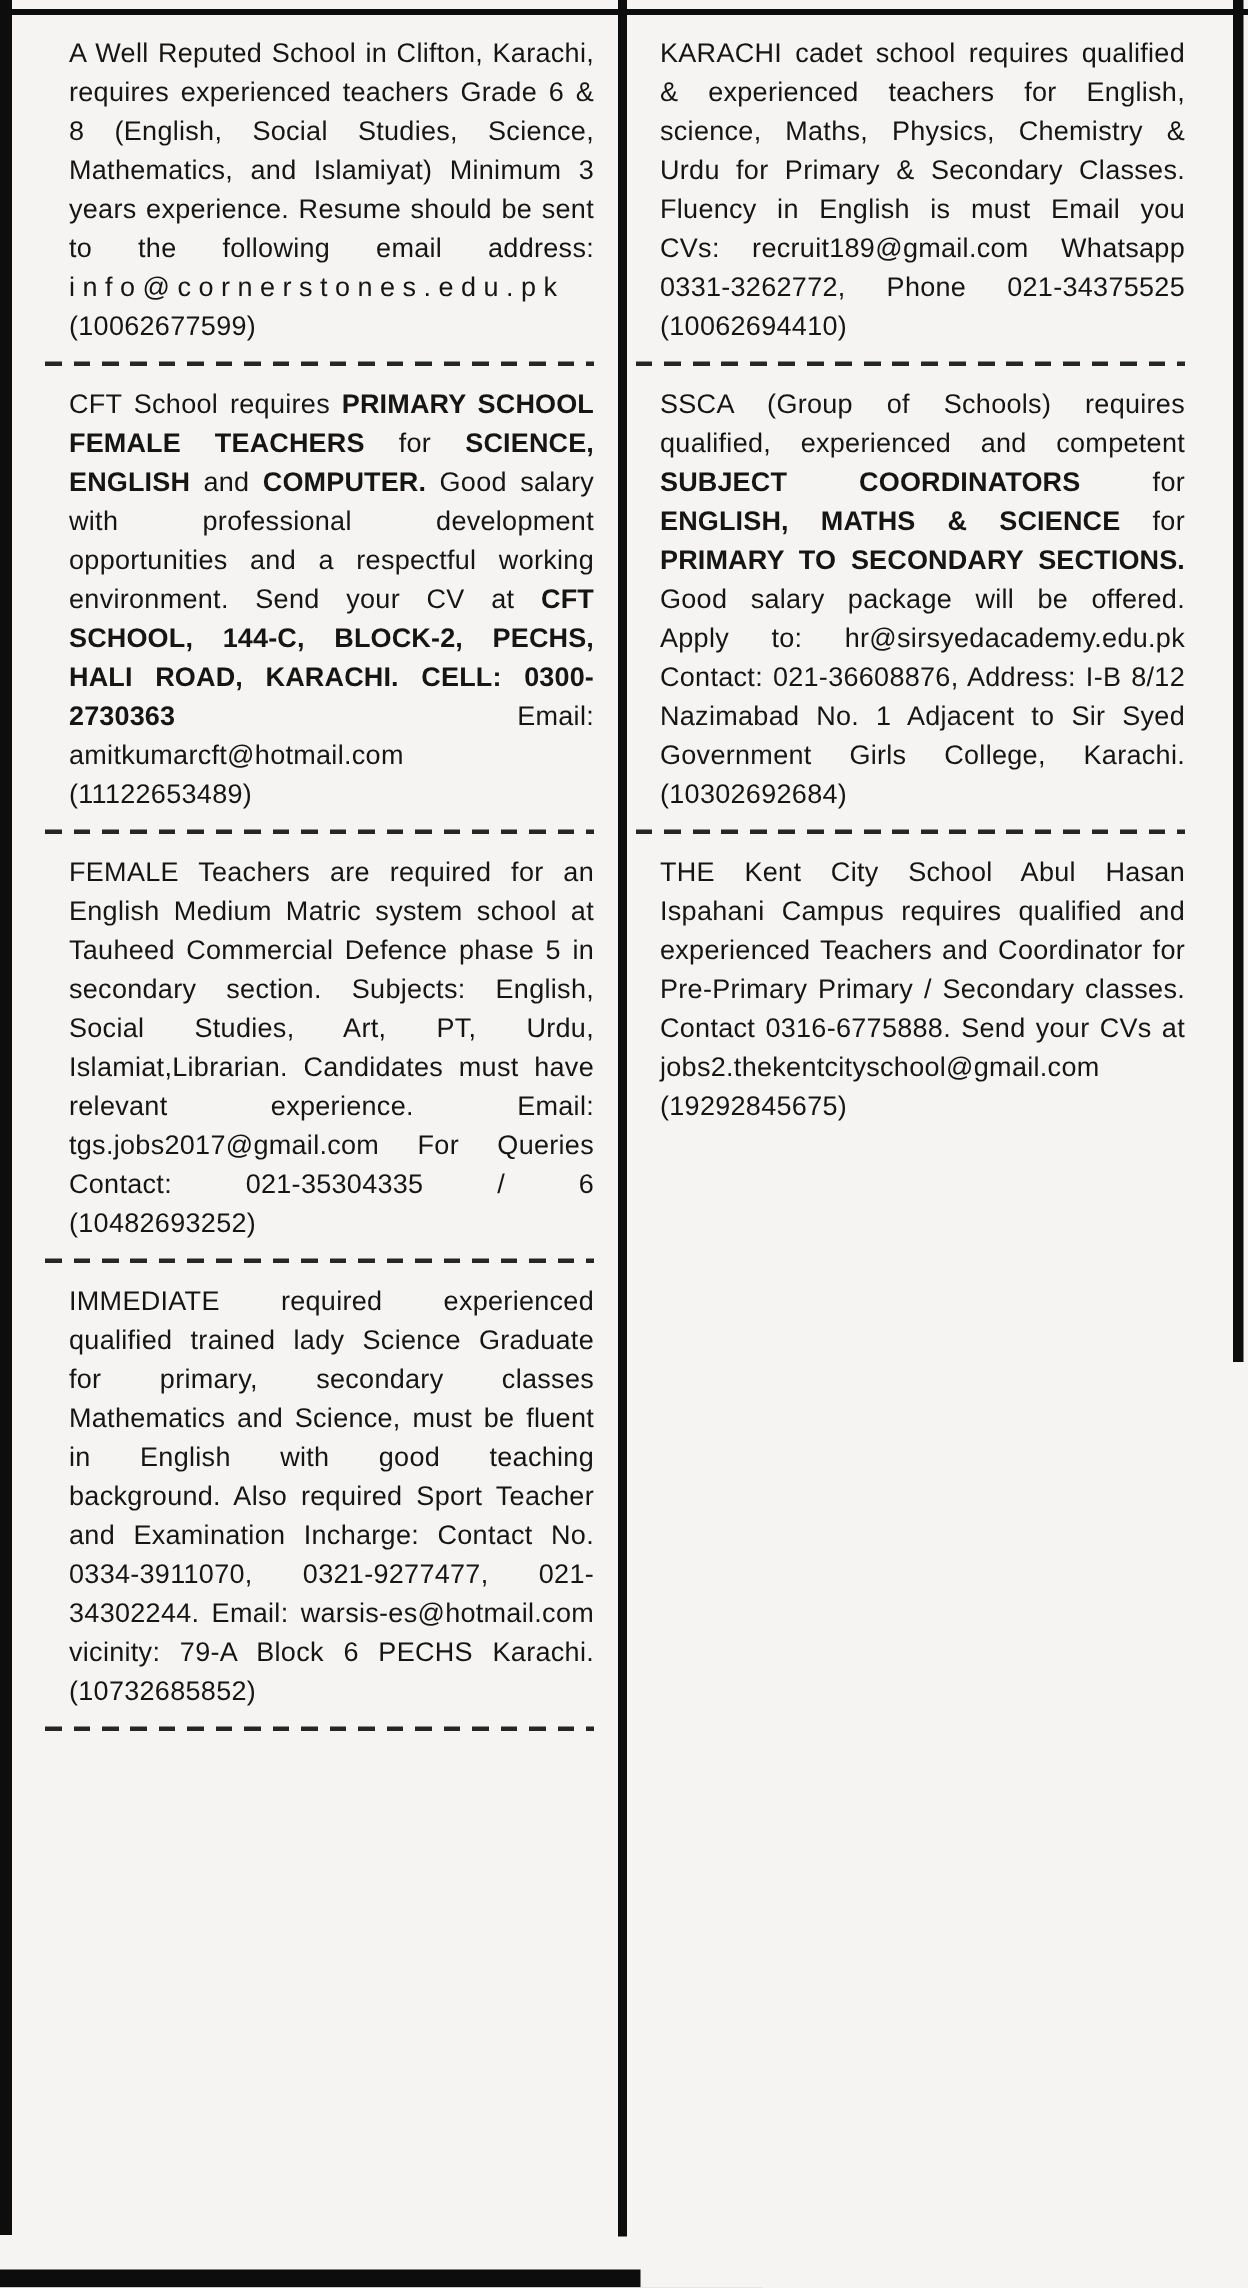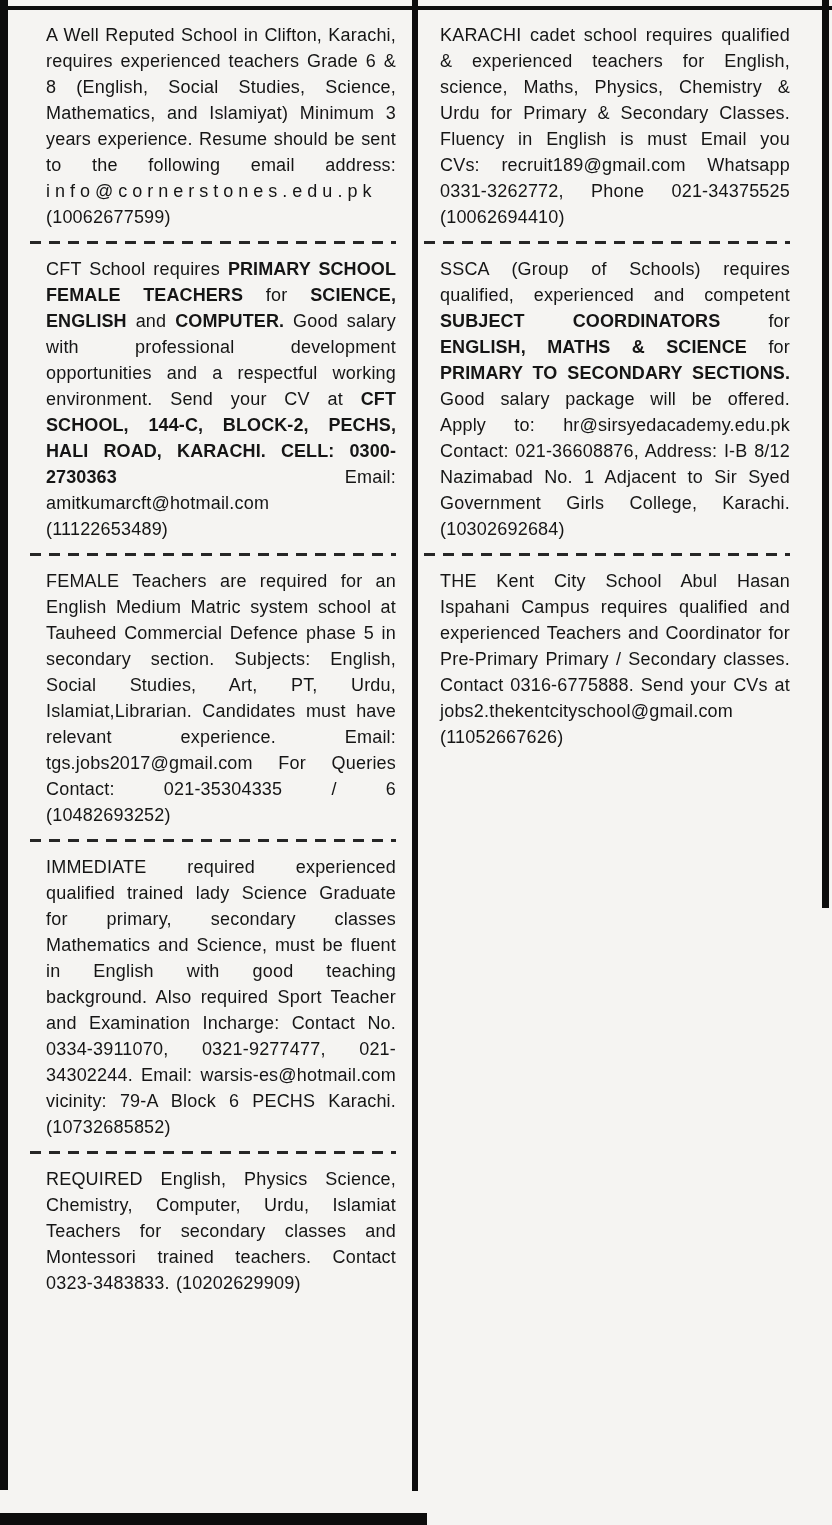--- a/index.html
+++ b/index.html
@@ -63,32 +63,29 @@
     </article>
     <div class="dash-sep"></div>
     <article class="ad">
       <p class="ad-text"><span>FEMALE Teachers are required for an English Medium Matric system school at Tauheed Commercial Defence phase 5 in secondary section. Subjects: English, Social Studies, Art, PT, Urdu, Islamiat,Librarian. Candidates must have relevant experience. Email: tgs.jobs2017@gmail.com For Queries Contact: 021-35304335 / 6 (10482693252)</span></p>
     </article>
     <div class="dash-sep"></div>
     <article class="ad">
       <p class="ad-text"><span>IMMEDIATE required experienced qualified trained lady Science Graduate for primary, secondary classes Mathematics and Science, must be fluent in English with good teaching background. Also required Sport Teacher and Examination Incharge: Contact No. 0334-3911070, 0321-9277477, 021-34302244. Email: warsis-es@hotmail.com vicinity: 79-A Block 6 PECHS Karachi. (10732685852)</span></p>
     </article>
     <div class="dash-sep"></div>
-    <article class="ad">
-      <p class="ad-text"><span>REQUIRED English, Physics Science, Chemistry, Computer, Urdu, Islamiat Teachers for secondary classes and Montessori trained teachers. Contact 0323-3483833. (10202629909)</span></p>
-    </article>
   </div>
 
   <div class="col col-right">
     <article class="ad">
       <p class="ad-text"><span>KARACHI cadet school requires qualified &amp; experienced teachers for English, science, Maths, Physics, Chemistry &amp; Urdu for Primary &amp; Secondary Classes. Fluency in English is must Email you CVs: recruit189@gmail.com Whatsapp 0331-3262772, Phone 021-34375525 (10062694410)</span></p>
     </article>
     <div class="dash-sep"></div>
     <article class="ad">
       <p class="ad-text"><span>SSCA (Group of Schools) requires qualified, experienced and competent </span><span class="b">SUBJECT COORDINATORS</span><span> for </span><span class="b">ENGLISH, MATHS &amp; SCIENCE</span><span> for </span><span class="b">PRIMARY TO SECONDARY SECTIONS.</span><span> Good salary package will be offered. Apply to: hr@sirsyedacademy.edu.pk Contact: 021-36608876, Address: I-B 8/12 Nazimabad No. 1 Adjacent to Sir Syed Government Girls College, Karachi. (10302692684)</span></p>
     </article>
     <div class="dash-sep"></div>
     <article class="ad">
-      <p class="ad-text"><span>THE Kent City School Abul Hasan Ispahani Campus requires qualified and experienced Teachers and Coordinator for Pre-Primary Primary / Secondary classes. Contact 0316-6775888. Send your CVs at jobs2.thekentcityschool@gmail.com (11052667626)</span></p>
+      <p class="ad-text"><span>THE Kent City School Abul Hasan Ispahani Campus requires qualified and experienced Teachers and Coordinator for Pre-Primary Primary / Secondary classes. Contact 0316-6775888. Send your CVs at jobs2.thekentcityschool@gmail.com (19292845675)</span></p>
     </article>
   </div>
 
 </div>
 
 </body></html>

